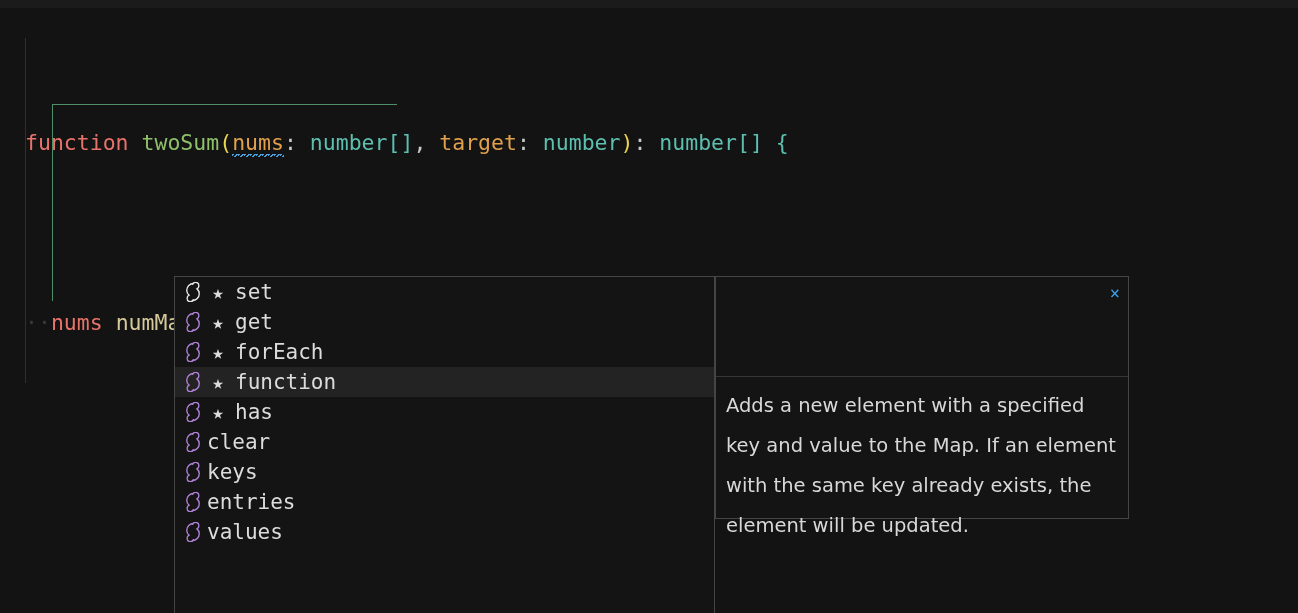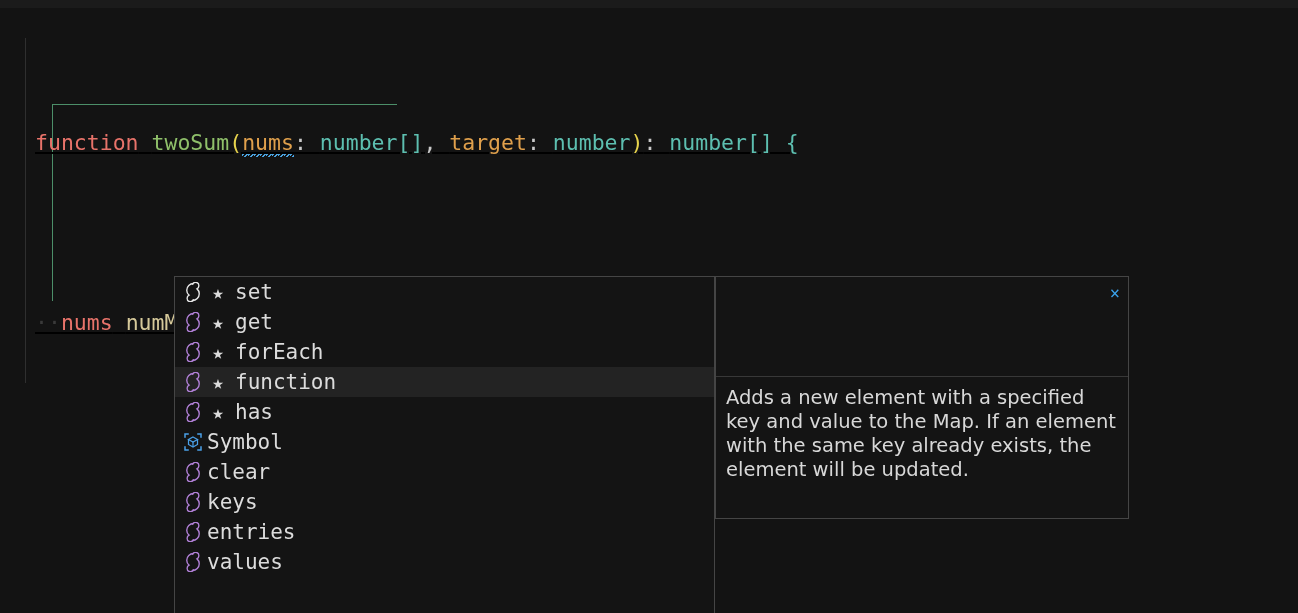--- a/index.html
+++ b/index.html
@@ -52,23 +52,22 @@
     width: 1298px;
     font-family: "DejaVu Sans Mono", monospace;
     font-size: 21.5px;
     line-height: 30px;
     white-space: pre;
     letter-spacing: 0px;
   }
   .line {
     position: relative;
     height: 30px;
-    padding-left: 35px;
+    padding-left: 25px;
     white-space: pre;
-    text-decoration: underline;
   }
 
   
   .kw   { color: #e8736a; }      
   .fn   { color: #8fc06a; }      
   .par  { color: #5dbfb0; }      
   .typ  { color: #5dbfb0; }
   .var  { color: #e0a04c; }      
   .varw { color: #d6c99a; }
   .op   { color: #59a6c4; }
@@ -152,21 +151,21 @@
     cursor: pointer;
   }
   .docs-sep {
     height: 1px; background: #383838;
     margin: 0 0 0 0;
   }
   .docs-body {
     padding: 9px 10px 10px 10px;
     font-family: "DejaVu Sans", sans-serif;
     font-size: 19.5px;
-    line-height: 24px;
+    line-height: 40px;
     color: #d8d8d8;
   }
 </style>
 </head>
 <body>
 
 <div id="root">
 
   <div class="top-strip"></div>
 
@@ -263,32 +262,20 @@
       </div>
       <div class="sitem">
         <span class="sicon">
           <svg width="20" height="20" viewBox="0 0 16 16">
             <path d="M8.5 1.2 C5.4 1.2 3 3.6 3 6.6 C3 8.2 3.7 9.6 4.8 10.5 C3.9 11 3.3 11.9 3.3 13 C3.3 14.5 4.5 15.7 6 15.7 C7.2 15.7 8.2 14.9 8.6 13.9" fill="none" stroke="#b180d7" stroke-width="1.1"></path>
             <path d="M7.5 14.8 C10.6 14.8 13 12.4 13 9.4 C13 7.8 12.3 6.4 11.2 5.5 C12.1 5 12.7 4.1 12.7 3 C12.7 1.5 11.5 0.3 10 0.3 C8.8 0.3 7.8 1.1 7.4 2.1" fill="none" stroke="#b180d7" stroke-width="1.1"></path>
           </svg>
         </span>
         <span class="star">★</span>
         <span class="slabel">has</span>
-      </div>
-      <div class="sitem">
-        <span class="sicon">
-          <svg width="20" height="20" viewBox="0 0 16 16">
-            <path d="M8 4 L11.6 6 L8 8 L4.4 6 Z" fill="none" stroke="#4aa0e8" stroke-width="1"></path>
-            <path d="M4.4 6 L4.4 10 L8 12 L11.6 10 L11.6 6" fill="none" stroke="#4aa0e8" stroke-width="1"></path>
-            <path d="M8 8 L8 12" fill="none" stroke="#4aa0e8" stroke-width="1"></path>
-            <path d="M1.6 4.2 L1.6 1.6 L4.2 1.6 M11.8 1.6 L14.4 1.6 L14.4 4.2 M14.4 11.8 L14.4 14.4 L11.8 14.4 M4.2 14.4 L1.6 14.4 L1.6 11.8" fill="none" stroke="#4aa0e8" stroke-width="1.2" stroke-linecap="round"></path>
-          </svg>
-        </span>
-        <span class="star empty"></span>
-        <span class="slabel">Symbol</span>
       </div>
       <div class="sitem">
         <span class="sicon">
           <svg width="20" height="20" viewBox="0 0 16 16">
             <path d="M8.5 1.2 C5.4 1.2 3 3.6 3 6.6 C3 8.2 3.7 9.6 4.8 10.5 C3.9 11 3.3 11.9 3.3 13 C3.3 14.5 4.5 15.7 6 15.7 C7.2 15.7 8.2 14.9 8.6 13.9" fill="none" stroke="#b180d7" stroke-width="1.1"></path>
             <path d="M7.5 14.8 C10.6 14.8 13 12.4 13 9.4 C13 7.8 12.3 6.4 11.2 5.5 C12.1 5 12.7 4.1 12.7 3 C12.7 1.5 11.5 0.3 10 0.3 C8.8 0.3 7.8 1.1 7.4 2.1" fill="none" stroke="#b180d7" stroke-width="1.1"></path>
           </svg>
         </span>
         <span class="star empty"></span>
         <span class="slabel">clear</span>

